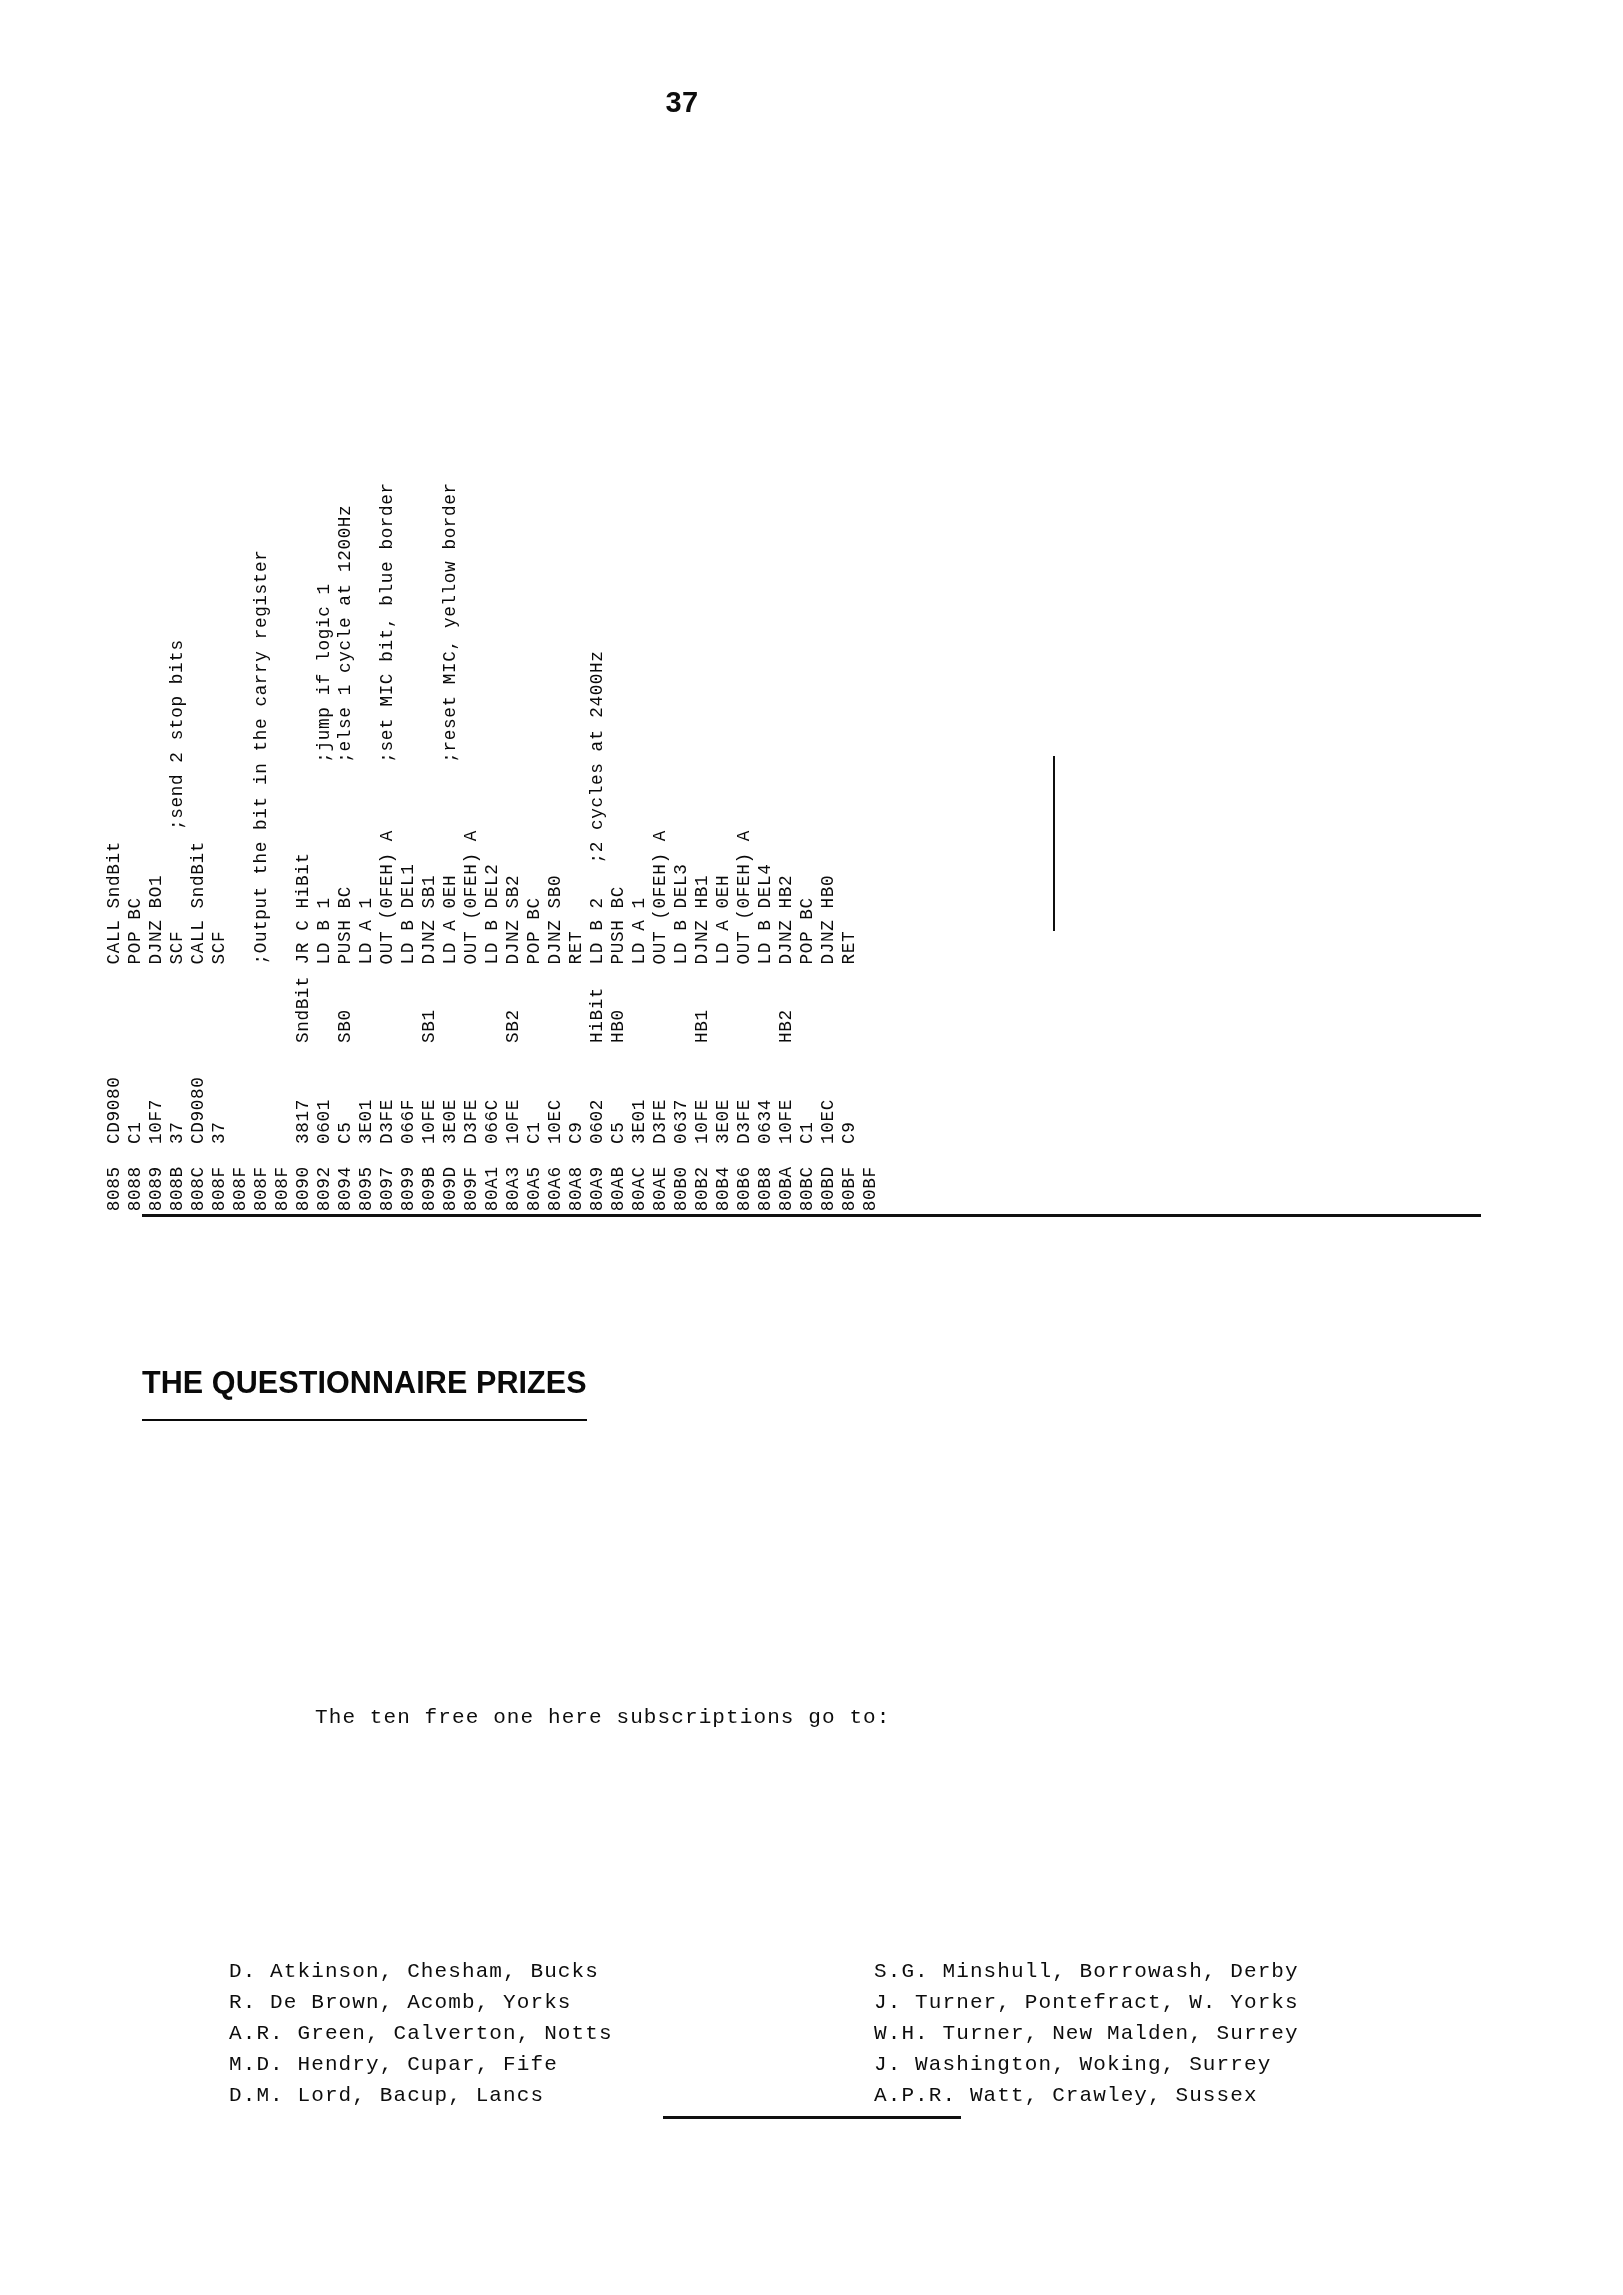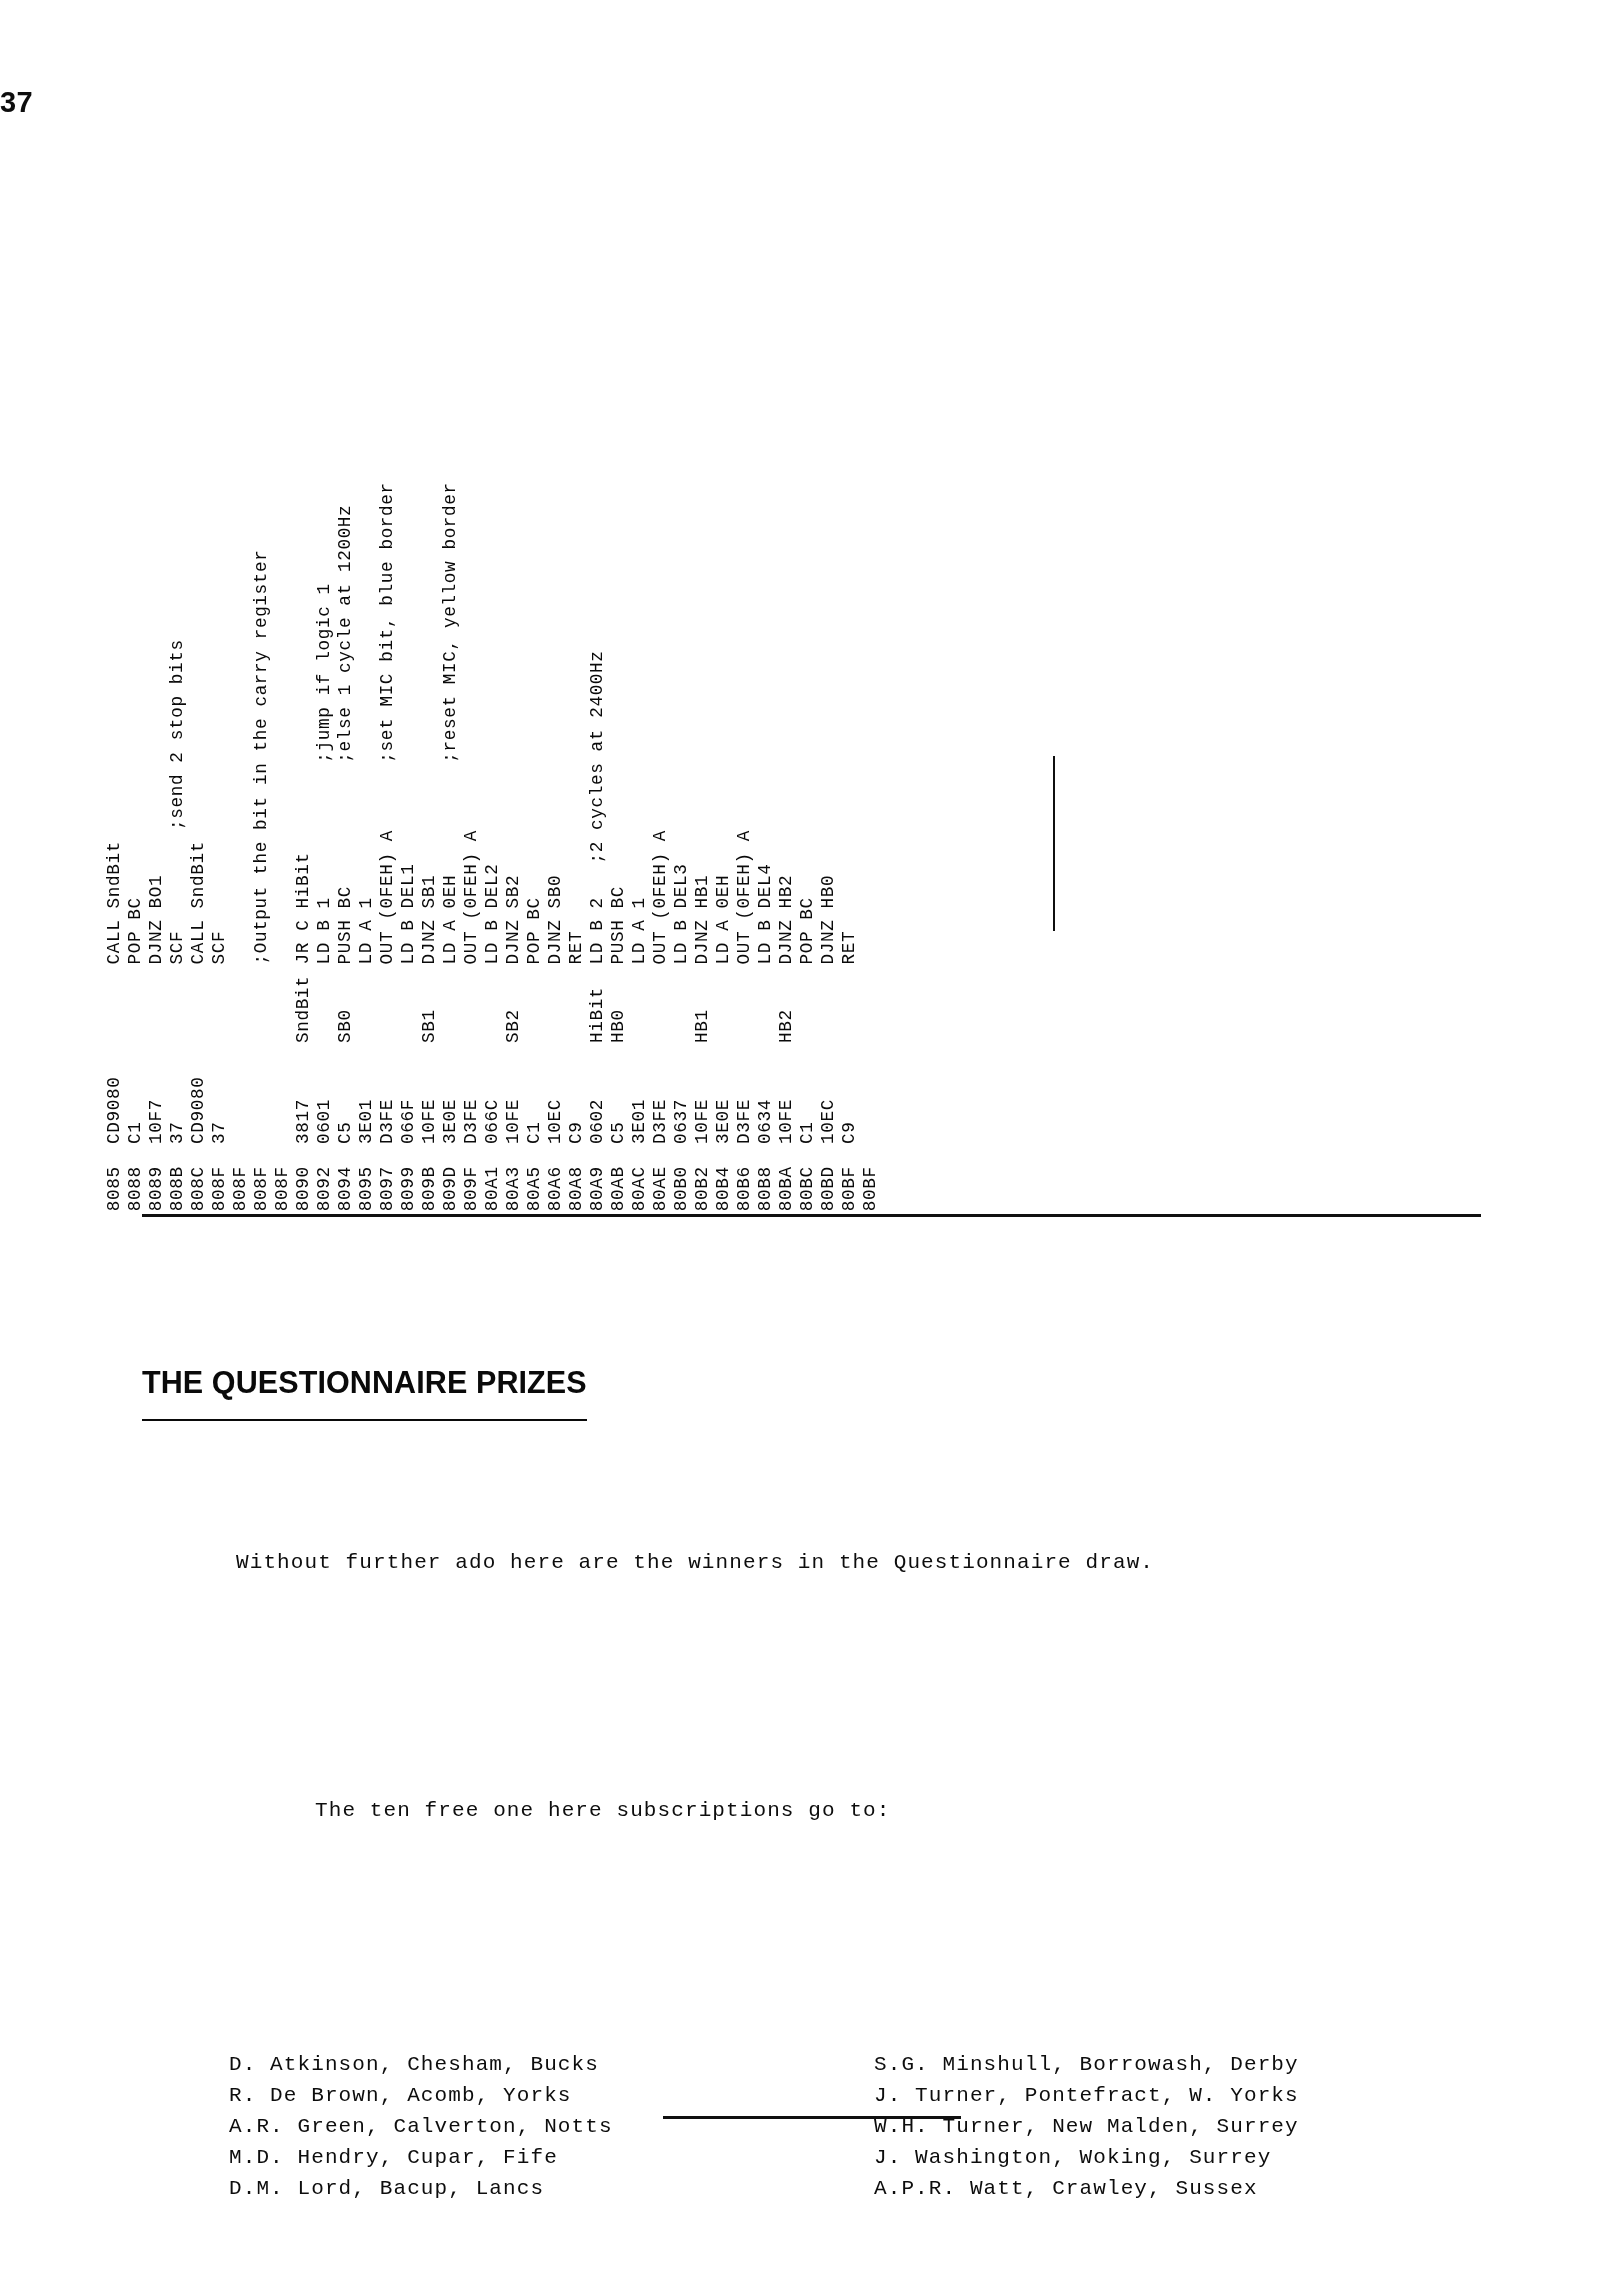--- a/index.html
+++ b/index.html
@@ -22,20 +22,21 @@
     inset: 0;
     background: #ffffff;
   }
 
   
   .page-number {
     position: absolute;
     top: 86px;
     left: 0;
     width: 1364px;
+    text-align: center;
     font-family: "Liberation Sans", "DejaVu Sans", sans-serif;
     font-weight: bold;
     font-size: 29px;
     letter-spacing: 0.3px;
     color: #0d0d0d;
   }
 
   
   .listing-area {
     position: absolute;
@@ -163,21 +164,20 @@
       <div class="listing"><span class="ln">8085  CD9080          CALL SndBit</span><span class="ln">8088  C1              POP BC</span><span class="ln">8089  10F7            DJNZ BO1</span><span class="ln">808B  37              SCF         ;send 2 stop bits</span><span class="ln">808C  CD9080          CALL SndBit</span><span class="ln">808F  37              SCF</span><span class="ln">808F</span><span class="ln">808F                  ;Output the bit in the carry register</span><span class="ln">808F</span><span class="ln">8090  3817     SndBit JR C HiBit</span><span class="ln">8092  0601            LD B 1            ;jump if logic 1</span><span class="ln">8094  C5       SB0    PUSH BC           ;else 1 cycle at 1200Hz</span><span class="ln">8095  3E01            LD A 1</span><span class="ln">8097  D3FE            OUT (0FEH) A      ;set MIC bit, blue border</span><span class="ln">8099  066F            LD B DEL1</span><span class="ln">809B  10FE     SB1    DJNZ SB1</span><span class="ln">809D  3E0E            LD A 0EH          ;reset MIC, yellow border</span><span class="ln">809F  D3FE            OUT (0FEH) A</span><span class="ln">80A1  066C            LD B DEL2</span><span class="ln">80A3  10FE     SB2    DJNZ SB2</span><span class="ln">80A5  C1              POP BC</span><span class="ln">80A6  10EC            DJNZ SB0</span><span class="ln">80A8  C9              RET</span><span class="ln">80A9  0602     HiBit  LD B 2   ;2 cycles at 2400Hz</span><span class="ln">80AB  C5       HB0    PUSH BC</span><span class="ln">80AC  3E01            LD A 1</span><span class="ln">80AE  D3FE            OUT (0FEH) A</span><span class="ln">80B0  0637            LD B DEL3</span><span class="ln">80B2  10FE     HB1    DJNZ HB1</span><span class="ln">80B4  3E0E            LD A 0EH</span><span class="ln">80B6  D3FE            OUT (0FEH) A</span><span class="ln">80B8  0634            LD B DEL4</span><span class="ln">80BA  10FE     HB2    DJNZ HB2</span><span class="ln">80BC  C1              POP BC</span><span class="ln">80BD  10EC            DJNZ HB0</span><span class="ln">80BF  C9              RET</span><span class="ln">80BF</span></div>
     </div>
   </div>
   <div class="listing-underline"></div>
 
   <div class="divider"></div>
 
   <div class="section-heading">THE QUESTIONNAIRE PRIZES</div>
 
   <div class="body-text">
-    <p class="indent-intro">Without further ado here are the winners in the Questionnaire draw.</p>
 
     <div class="spacer-sm"></div>
 
     <p class="indent-sub">The ten free one here subscriptions go to:</p>
 
     <div class="spacer-md"></div>
 
     <div class="winners"><div class="cell">D. Atkinson, Chesham, Bucks</div><div class="cell">S.G. Minshull, Borrowash, Derby</div><div class="cell">R. De Brown, Acomb, Yorks</div><div class="cell">J. Turner, Pontefract, W. Yorks</div><div class="cell">A.R. Green, Calverton, Notts</div><div class="cell">W.H. Turner, New Malden, Surrey</div><div class="cell">M.D. Hendry, Cupar, Fife</div><div class="cell">J. Washington, Woking, Surrey</div><div class="cell">D.M. Lord, Bacup, Lancs</div><div class="cell">A.P.R. Watt, Crawley, Sussex</div></div>
 
     

